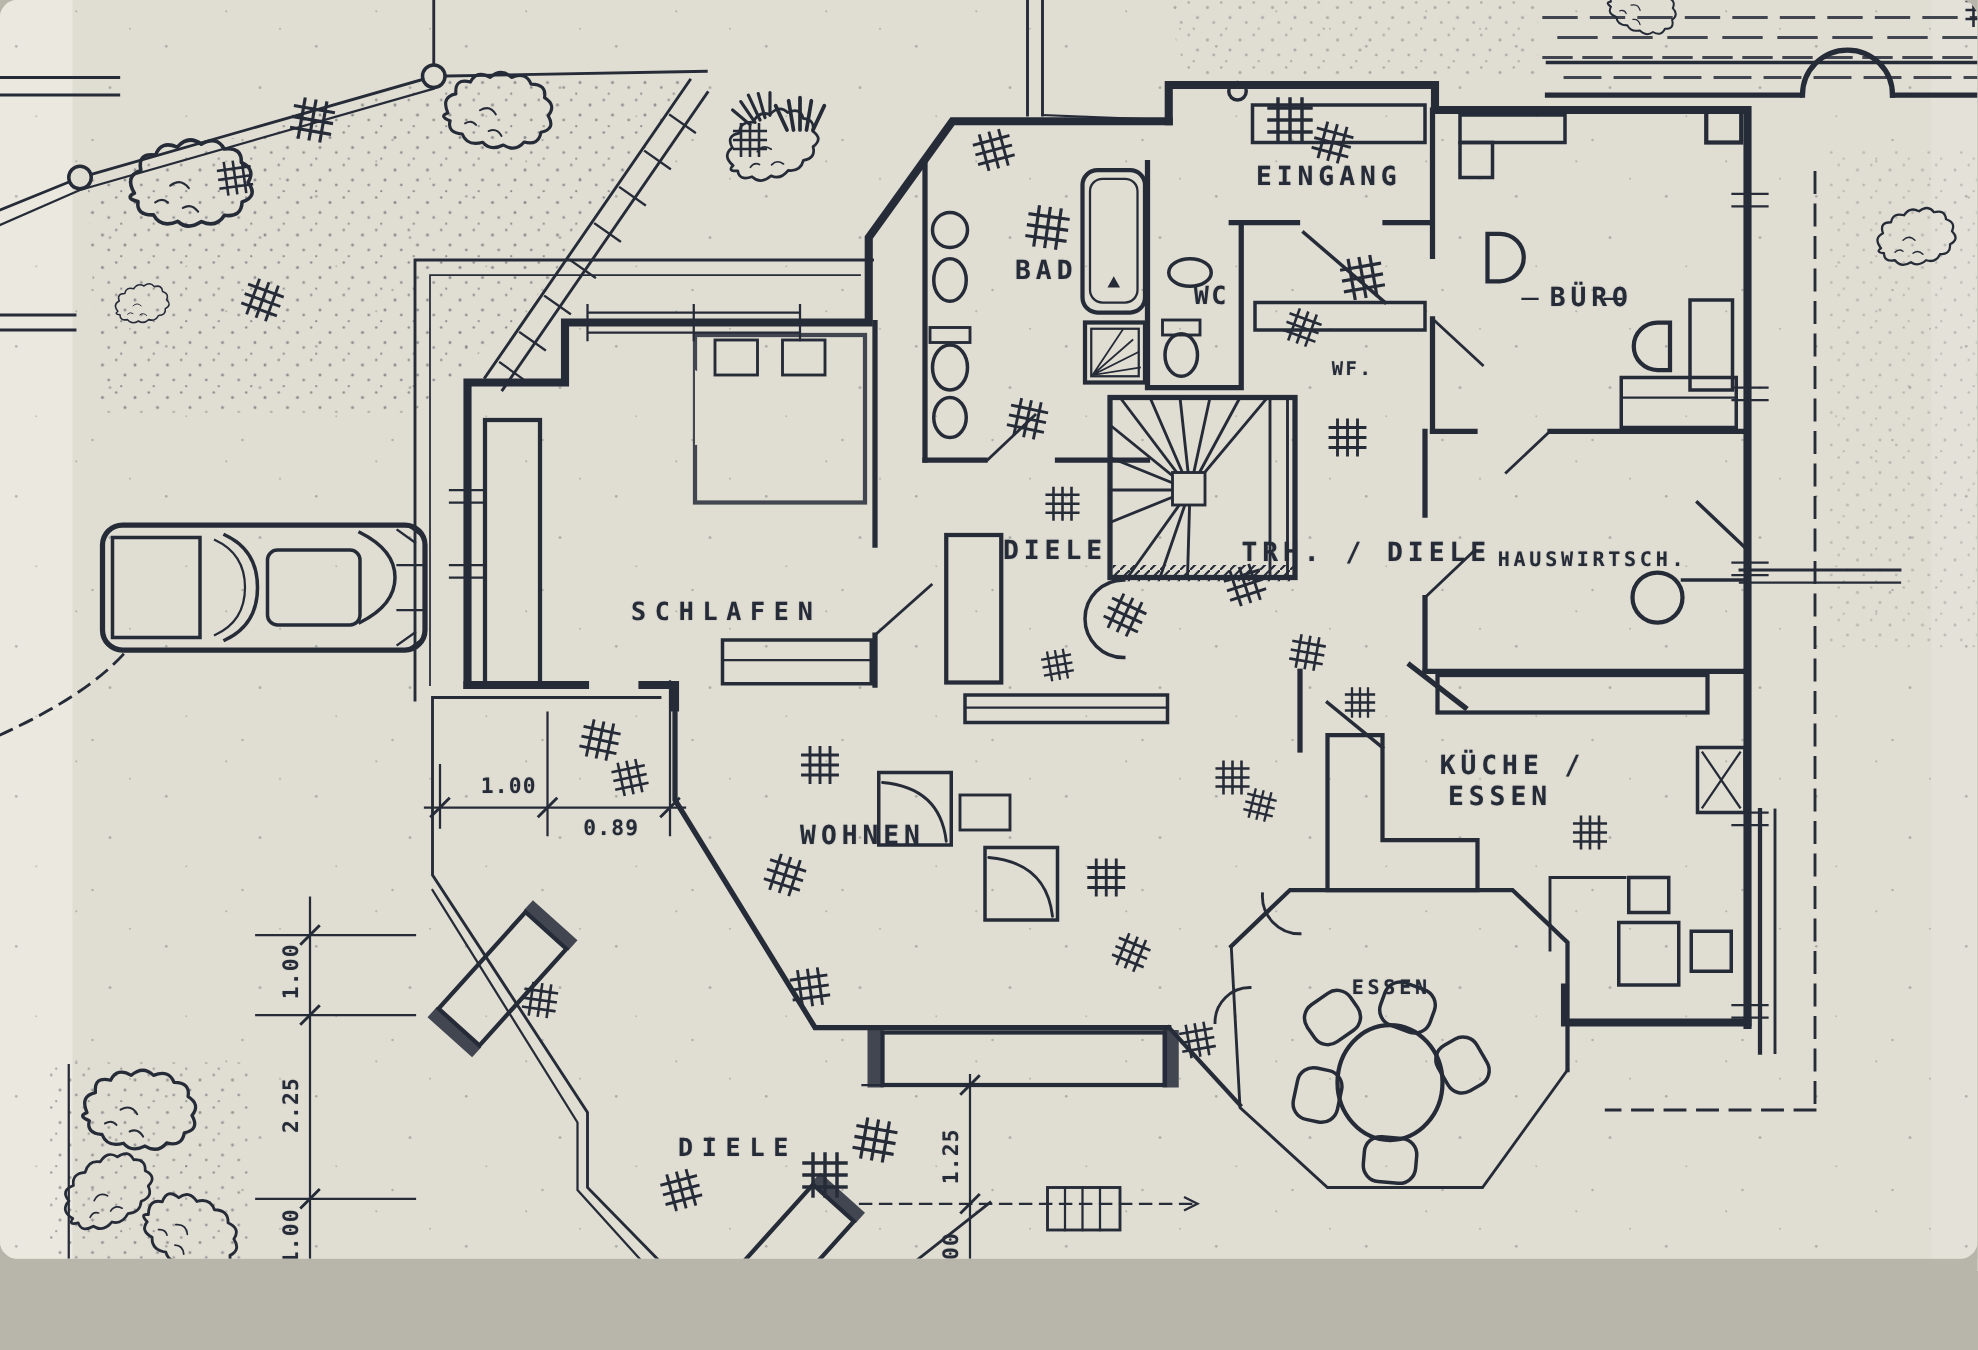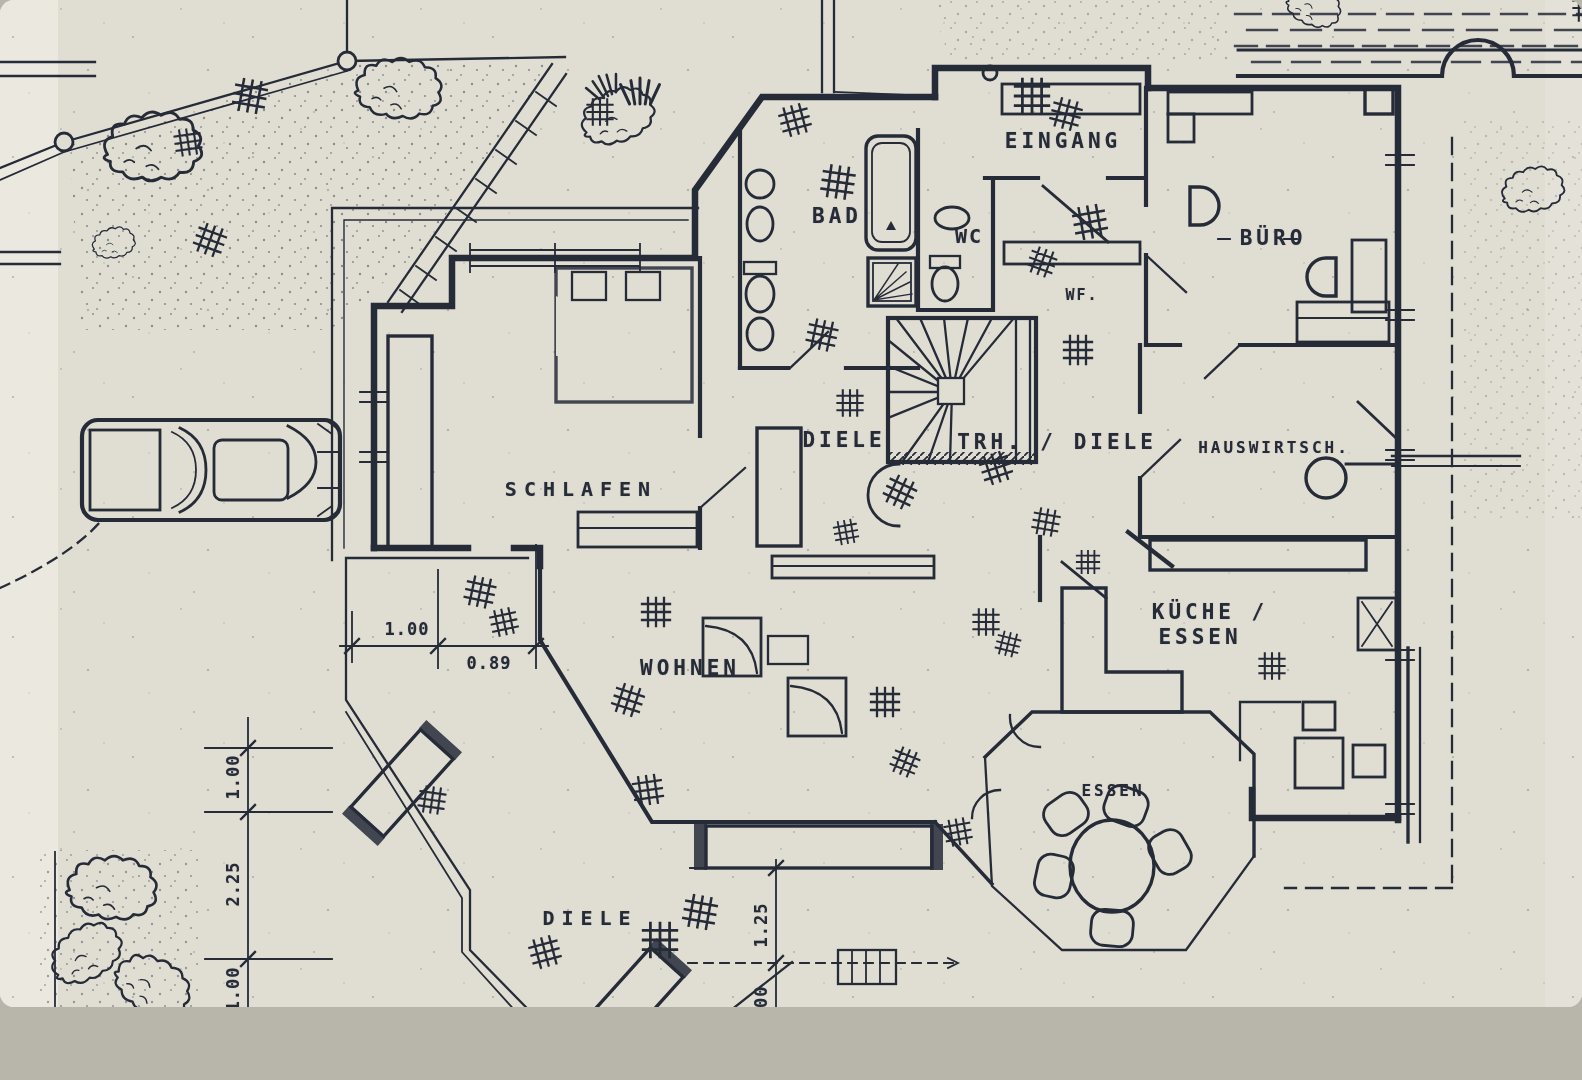--- a/index.html
+++ b/index.html
@@ -406,21 +406,21 @@
   <path class="st w16" d="M1218,239 H1230 M1284,239 H1297"></path>
 </svg>
 
 <div>
   <div class="lbl" style="left:1063px;top:141px">EINGANG</div>
   <div class="lbl" style="left:837px;top:216px">BAD</div>
   <div class="lbl s16" style="left:969px;top:236px">WC</div>
   <div class="lbl s18" style="left:1082px;top:295px">WF.</div>
   <div class="lbl" style="left:1273px;top:238px">BÜRO</div>
   <div class="lbl" style="left:844px;top:440px">DIELE</div>
-  <div class="lbl" style="left:1057px;top:442px">TRH. / DIELE</div>
+  <div class="lbl" style="left:1093px;top:442px">TRH. / DIELE</div>
   <div class="lbl s20" style="left:1274px;top:447px">HAUSWIRTSCH.</div>
   <div class="lbl wide" style="left:581px;top:489px">SCHLAFEN</div>
   <div class="lbl" style="left:1210px;top:612px">KÜCHE /</div>
   <div class="lbl" style="left:1200px;top:637px">ESSEN</div>
   <div class="lbl" style="left:690px;top:668px">WOHNEN</div>
   <div class="lbl s20" style="left:1113px;top:790px">ESSEN</div>
   <div class="lbl wide" style="left:590px;top:918px">DIELE</div>
 </div>
 
 <div>

